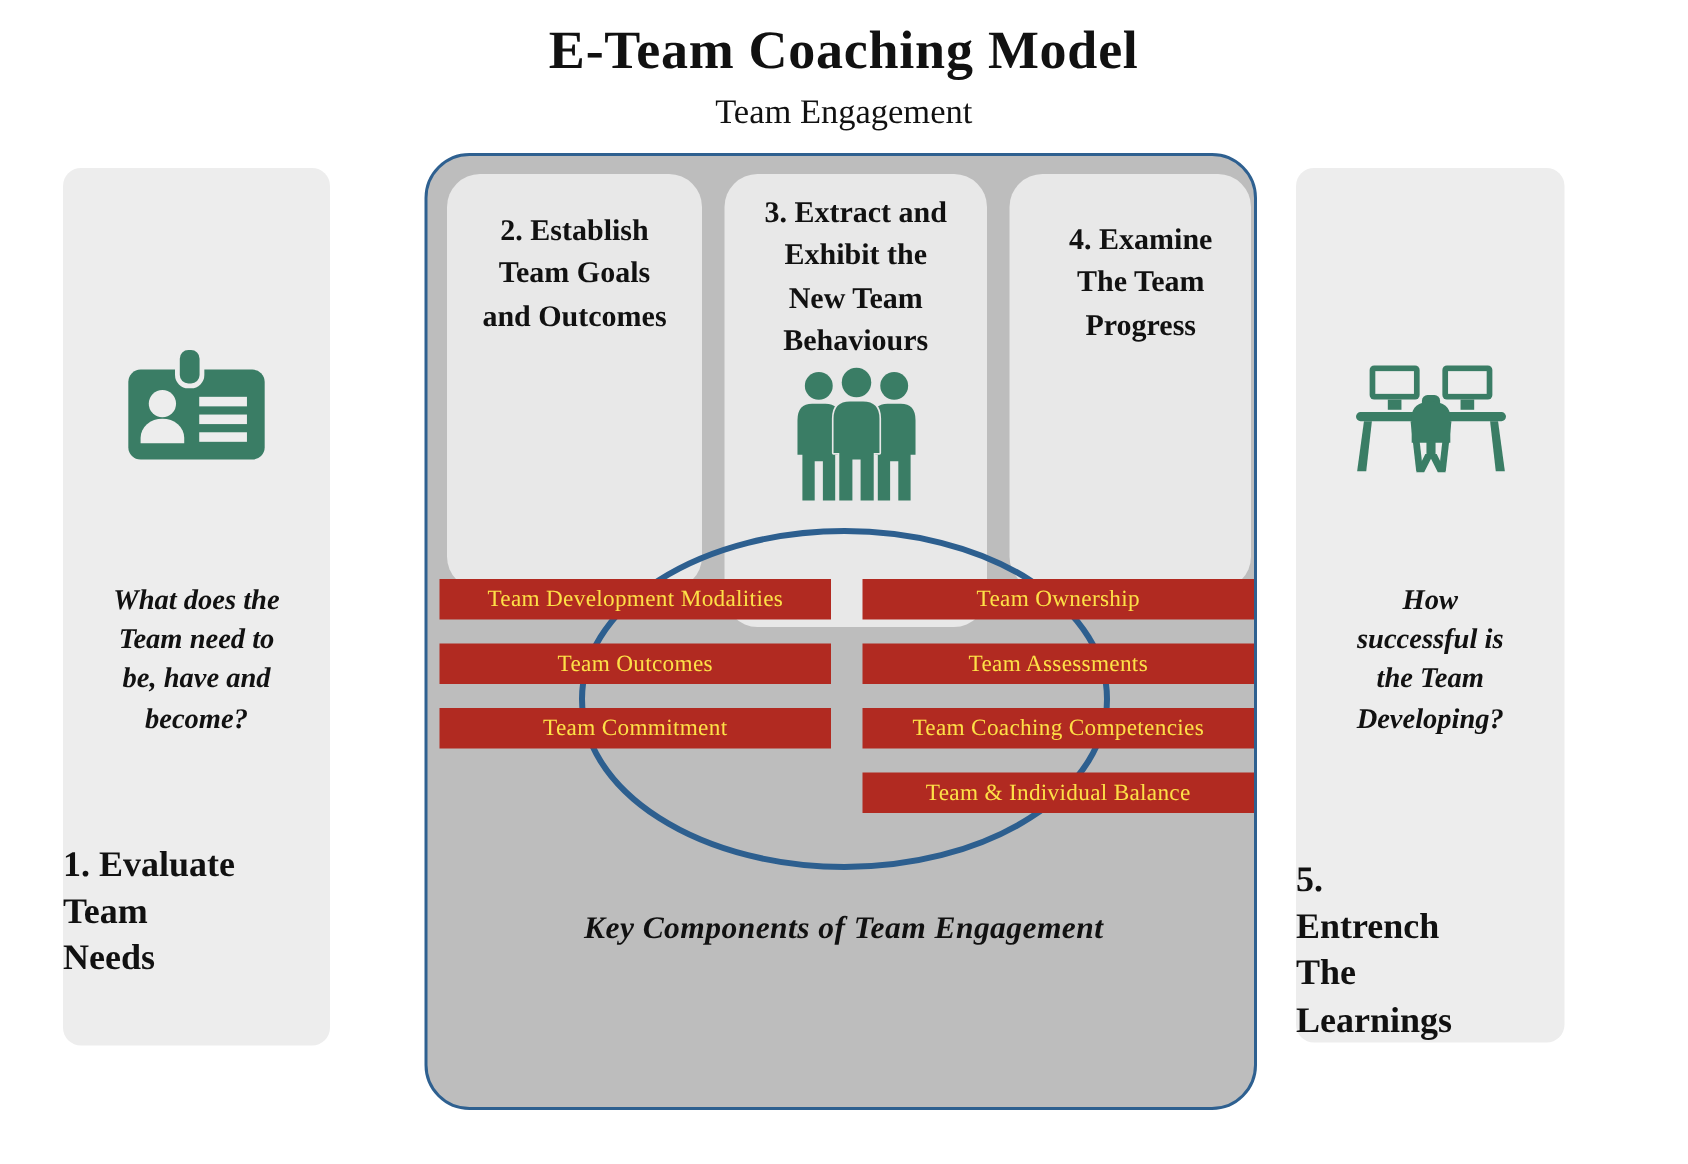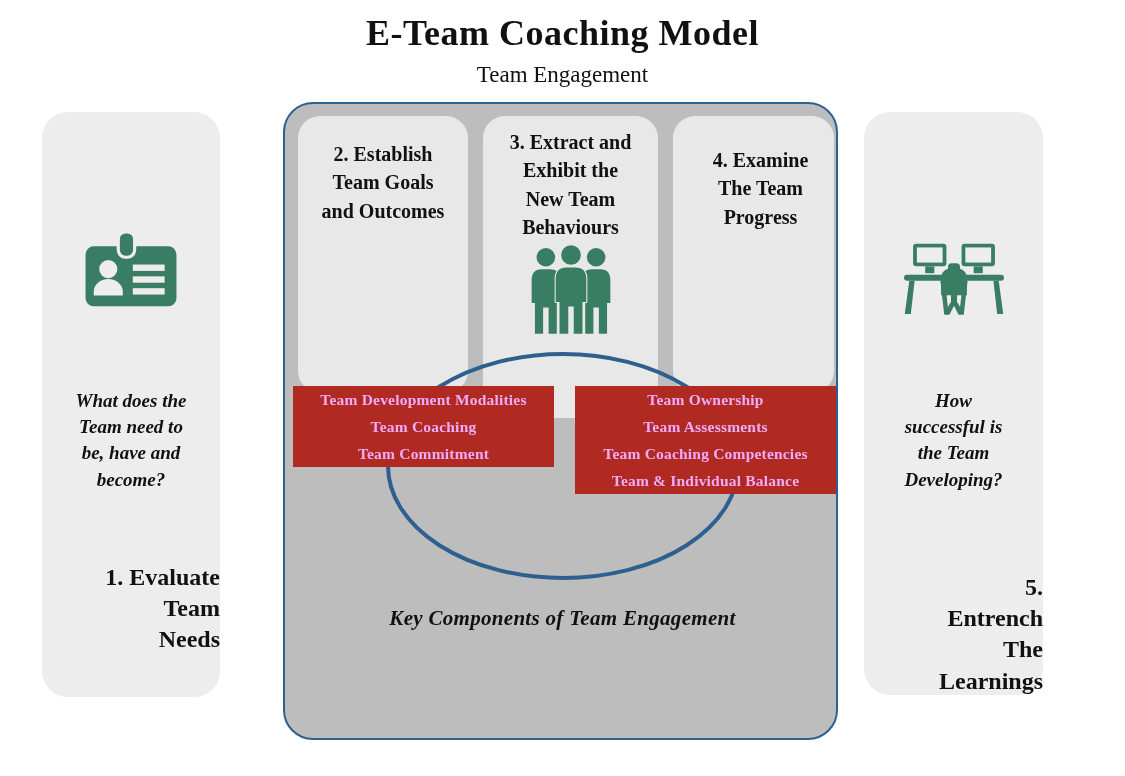--- a/index.html
+++ b/index.html
@@ -10,33 +10,33 @@
   .title{
     position:absolute;top:12px;left:0;width:1125px;margin:0;text-align:center;
     font-size:36px;font-weight:700;letter-spacing:.5px;
   }
   .subtitle{
     position:absolute;top:62px;left:0;width:1125px;text-align:center;
     font-family:Liberation Serif, serif;font-size:23px;font-weight:400;
   }
   
   .side-panel{
-    position:absolute;top:112px;background:#EDEDED;border-radius:26px;
+    position:absolute;top:112px;background:#EDEDED;border-radius:12px;
   }
   .side-panel.left{left:42px;width:178px;height:585px;}
   .side-panel.right{left:864px;width:179px;height:583px;}
   .side-icon{position:absolute;left:50%;transform:translateX(-50%);}
   .side-panel.left .side-icon{top:118px;}
   .side-panel.right .side-icon{top:130px;}
   .question{
     position:absolute;top:276px;left:0;width:100%;text-align:center;
     font-size:19px;font-weight:700;font-style:italic;line-height:1.38;white-space:pre-line;
   }
   .step{
-    position:absolute;left:0;width:100%;text-align:right;
+    position:absolute;left:0;width:100%;text-align:left;
     font-size:24px;font-weight:700;line-height:1.3;white-space:pre-line;
   }
   .side-panel.left .step{top:450px;}
   .side-panel.right .step{top:460px;}
   
   .center-panel{
     position:absolute;left:283px;top:102px;width:555px;height:638px;
     background:#BDBDBD;border:2.5px solid #2E6090;border-radius:30px;box-sizing:border-box;
   }
   .col{
@@ -48,22 +48,22 @@
   .col4{left:388px;width:161px;height:277px;padding-top:30px;padding-left:14px;}
   .col-heading{
     font-size:20px;font-weight:700;line-height:1.42;white-space:pre-line;text-align:center;
   }
   .people-icon{position:absolute;left:50%;transform:translateX(-50%);top:128px;}
   .ellipse-svg{position:absolute;left:0;top:0;z-index:2;pointer-events:none;}
   .bars{position:absolute;top:282px;width:261px;z-index:3;}
   .bars-left{left:8px;}
   .bars-right{left:290px;}
   .bar{
-    height:27px;background:#B12A21;color:#f0abfc;
-    font-size:15.5px;font-weight:700;line-height:27px;text-align:center;
+    height:27px;margin-bottom:16px;background:#B12A21;color:#fde047;
+    font-size:15.5px;font-weight:400;line-height:27px;text-align:center;
     letter-spacing:.2px;
   }
   .caption{
     position:absolute;top:502px;left:0;width:555px;text-align:center;z-index:1;
     font-size:21px;font-weight:700;font-style:italic;letter-spacing:.3px;
   }
   .icon svg{display:block;}
 </style>
 </head>
 <body>
@@ -132,21 +132,21 @@
 The Team
 Progress</div>
     </div>
 
     <svg class="ellipse-svg" width="555" height="638" viewBox="0 0 555 638">
       <ellipse cx="278" cy="362" rx="175" ry="112" fill="none" stroke="#2D5F8F" stroke-width="4"></ellipse>
     </svg>
 
     <div class="bars bars-left">
       <div class="bar">Team Development Modalities</div>
-      <div class="bar">Team Coaching</div>
+      <div class="bar">Team Outcomes</div>
       <div class="bar">Team Commitment</div>
     </div>
 
     <div class="bars bars-right">
       <div class="bar">Team Ownership</div>
       <div class="bar">Team Assessments</div>
       <div class="bar">Team Coaching Competencies</div>
       <div class="bar">Team &amp; Individual Balance</div>
     </div>
 

